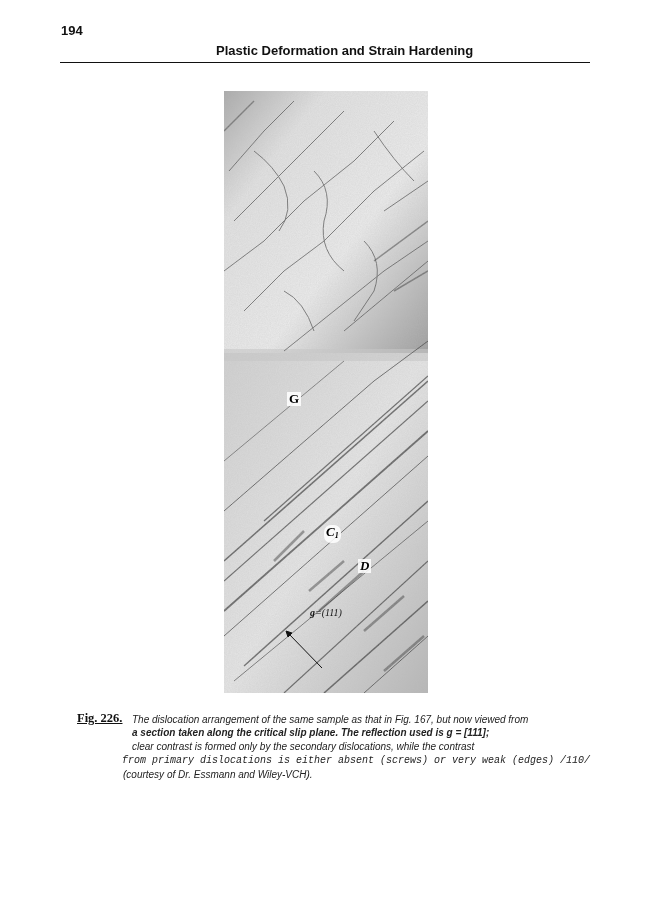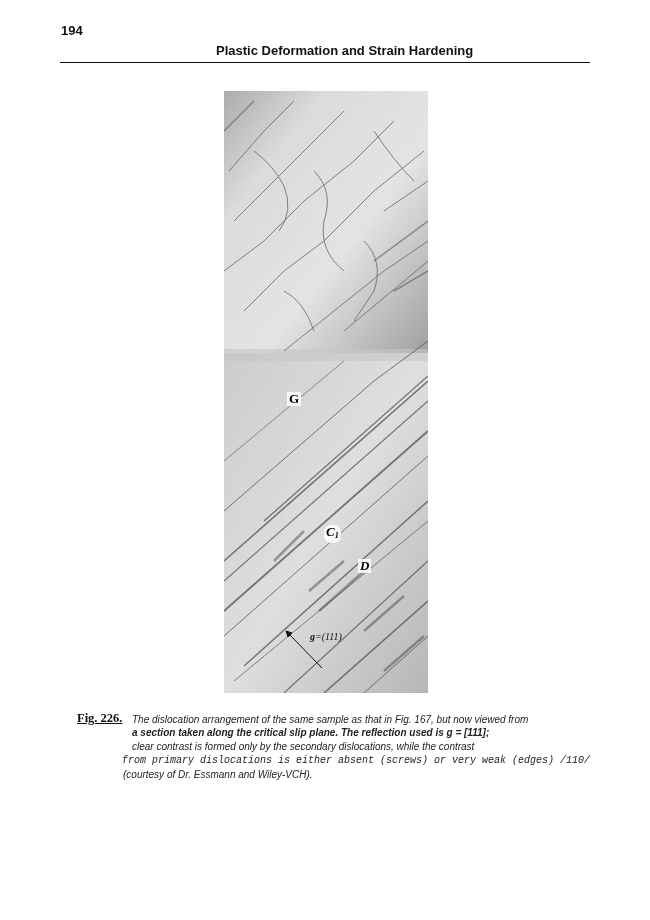--- a/index.html
+++ b/index.html
@@ -66,21 +66,21 @@
     .fig-label sub {
       font-size: 8px;
       vertical-align: -2px;
     }
     .label-g { left: 63px; top: 301px; font-style: normal; }
     .label-c { left: 100px; top: 434px; border-radius: 7px; }
     .label-d { left: 134px; top: 468px; }
     .g-vector {
       position: absolute;
       left: 86px;
-      top: 540px;
+      top: 516px;
       font-family: "Liberation Serif", serif;
       font-style: italic;
       font-size: 10px;
       color: #111;
       white-space: nowrap;
     }
     .g-vector b { font-weight: bold; }
     .caption {
       position: absolute;
       left: 77px;

